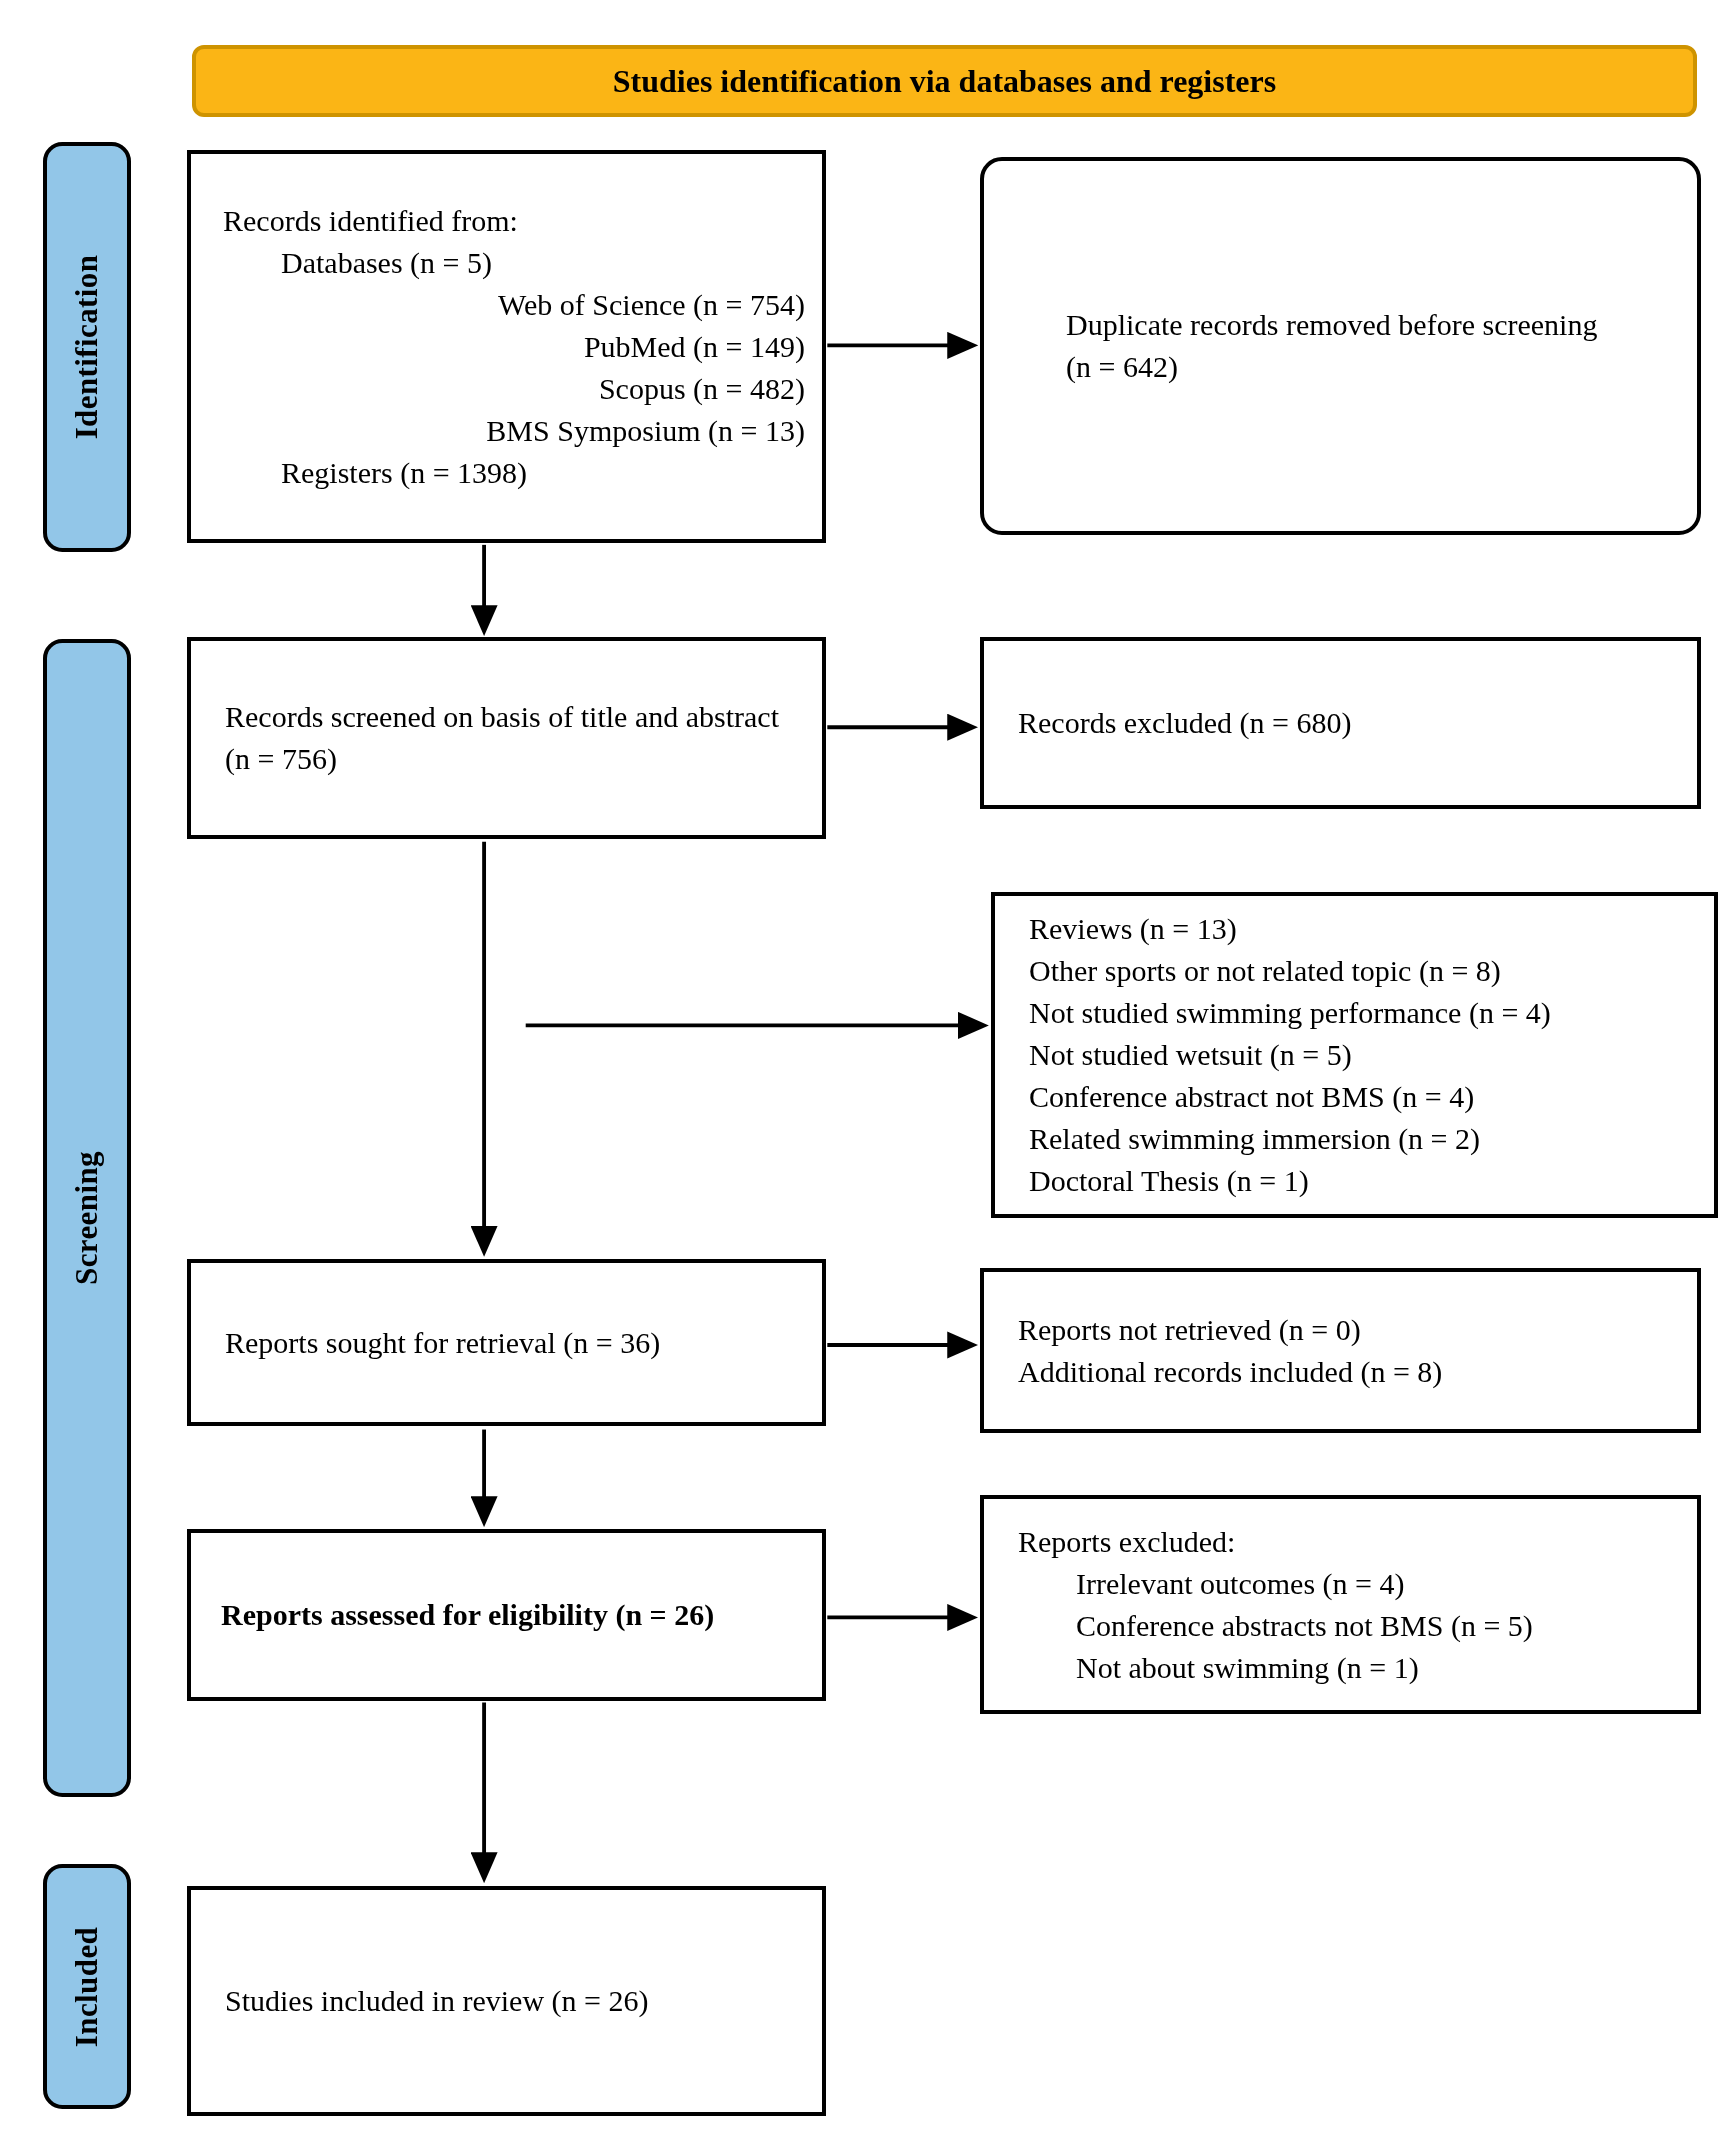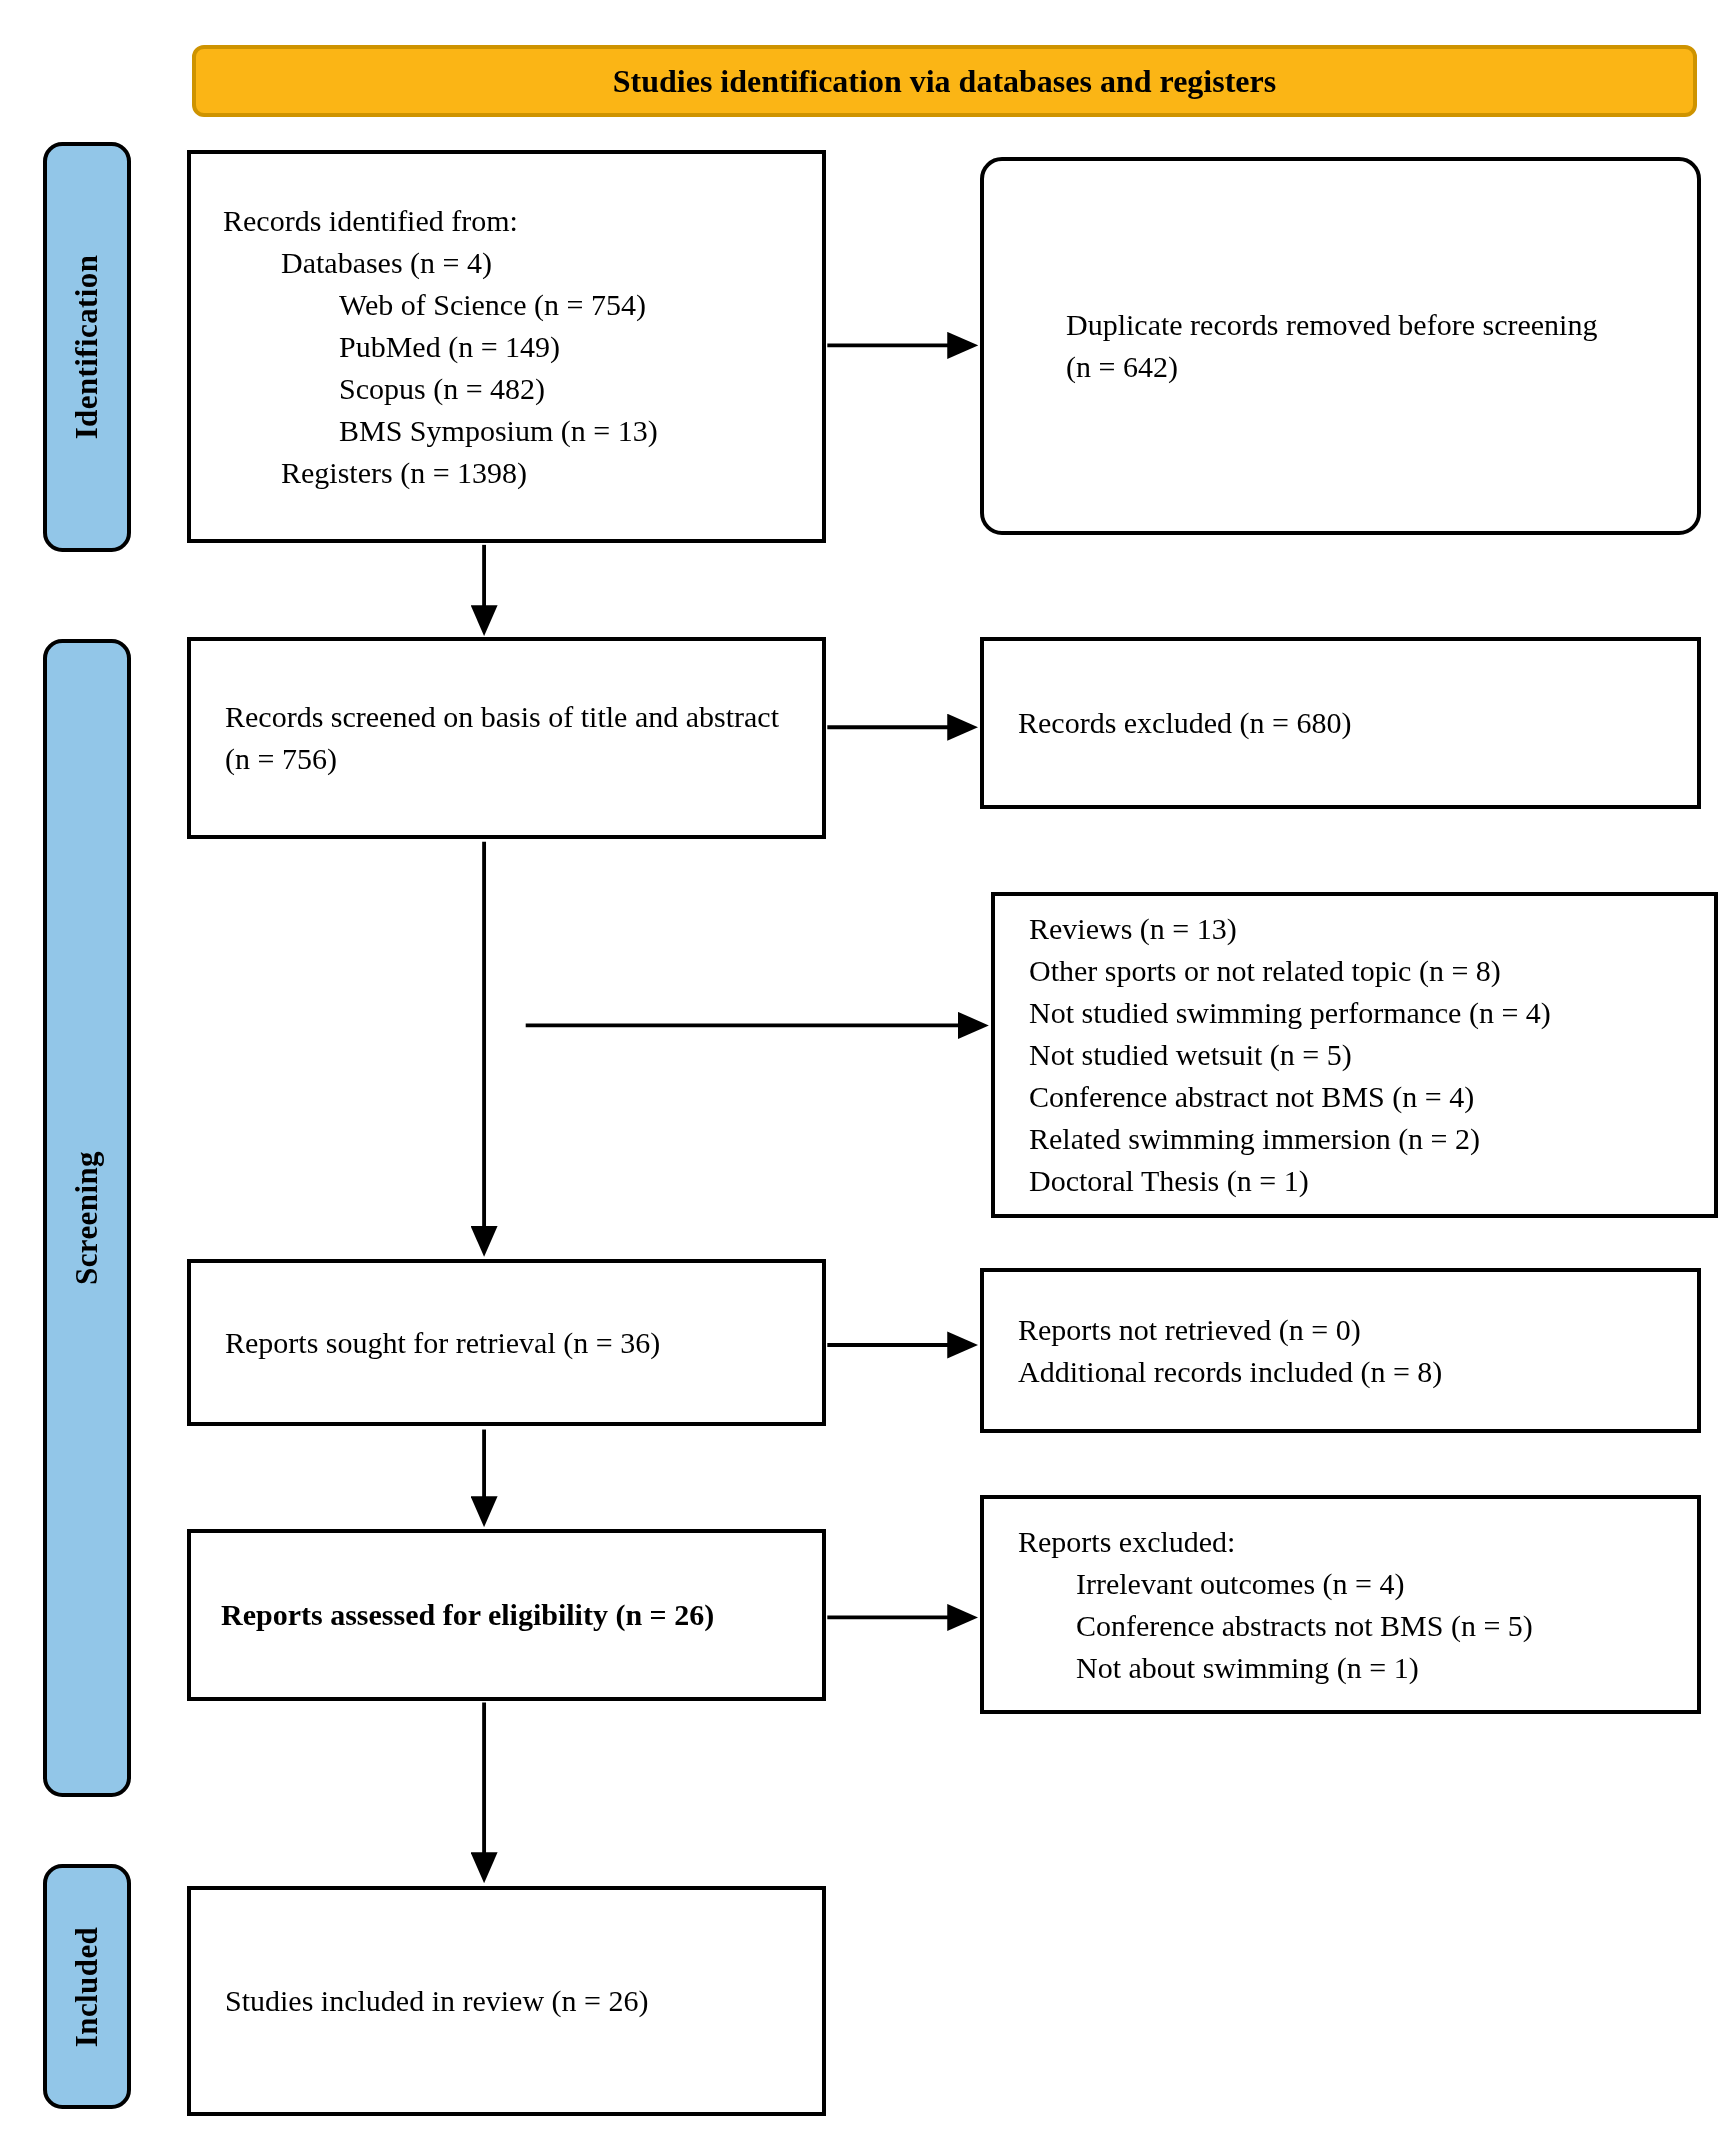--- a/index.html
+++ b/index.html
@@ -35,21 +35,21 @@
   #band-included{top:1864px;height:245px;}
 
   .box{
     position:absolute;box-sizing:border-box;
     background:#fff;border:4.3px solid #000;
     display:flex;flex-direction:column;justify-content:center;
     font-size:30px;line-height:42px;
   }
   .line{display:block;}
   .ind1{padding-left:58px;}
-  .ind2{padding-left:116px;}
+  .ind2{padding-left:116px;text-align:right;}
 
   #box-identified{left:187px;top:150px;width:639px;height:393px;padding:0 17px 0 32px;}
   #box-duplicates{left:980px;top:157px;width:721px;height:378px;padding:0 69px 0 82px;border-radius:22px;}
   #box-screened{left:187px;top:637px;width:639px;height:202px;padding:0 17px 0 34px;}
   #box-excluded{left:980px;top:637px;width:721px;height:172px;padding:0 8.6px 0 34px;}
   #box-reasons{left:991px;top:892px;width:727px;height:326px;padding:0 8.6px 0 34px;}
   #box-sought{left:187px;top:1259px;width:639px;height:167px;padding:0 17px 0 34px;}
   #box-notretrieved{left:980px;top:1268px;width:721px;height:165px;padding:0 8.6px 0 34px;}
   #box-assessed{left:187px;top:1529px;width:639px;height:172px;padding:0 8.6px 0 30px;font-weight:bold;}
   #box-reportsexcluded{left:980px;top:1495px;width:721px;height:219px;padding:0 8.6px 0 34px;}
@@ -88,21 +88,21 @@
   </div>
   <div class="stage-band" id="band-screening">
     <span>Screening</span>
   </div>
   <div class="stage-band" id="band-included">
     <span>Included</span>
   </div>
 
   <div class="box" id="box-identified">
     <span class="line">Records identified from:</span>
-    <span class="line ind1">Databases (n = 4)</span>
+    <span class="line ind1">Databases (n = 5)</span>
     <span class="line ind2">Web of Science (n = 754)</span>
     <span class="line ind2">PubMed (n = 149)</span>
     <span class="line ind2">Scopus (n = 482)</span>
     <span class="line ind2">BMS Symposium (n = 13)</span>
     <span class="line ind1">Registers (n = 1398)</span>
   </div>
 
   <div class="box" id="box-duplicates">
     <span class="line">Duplicate records removed before screening (n = 642)</span>
   </div>

